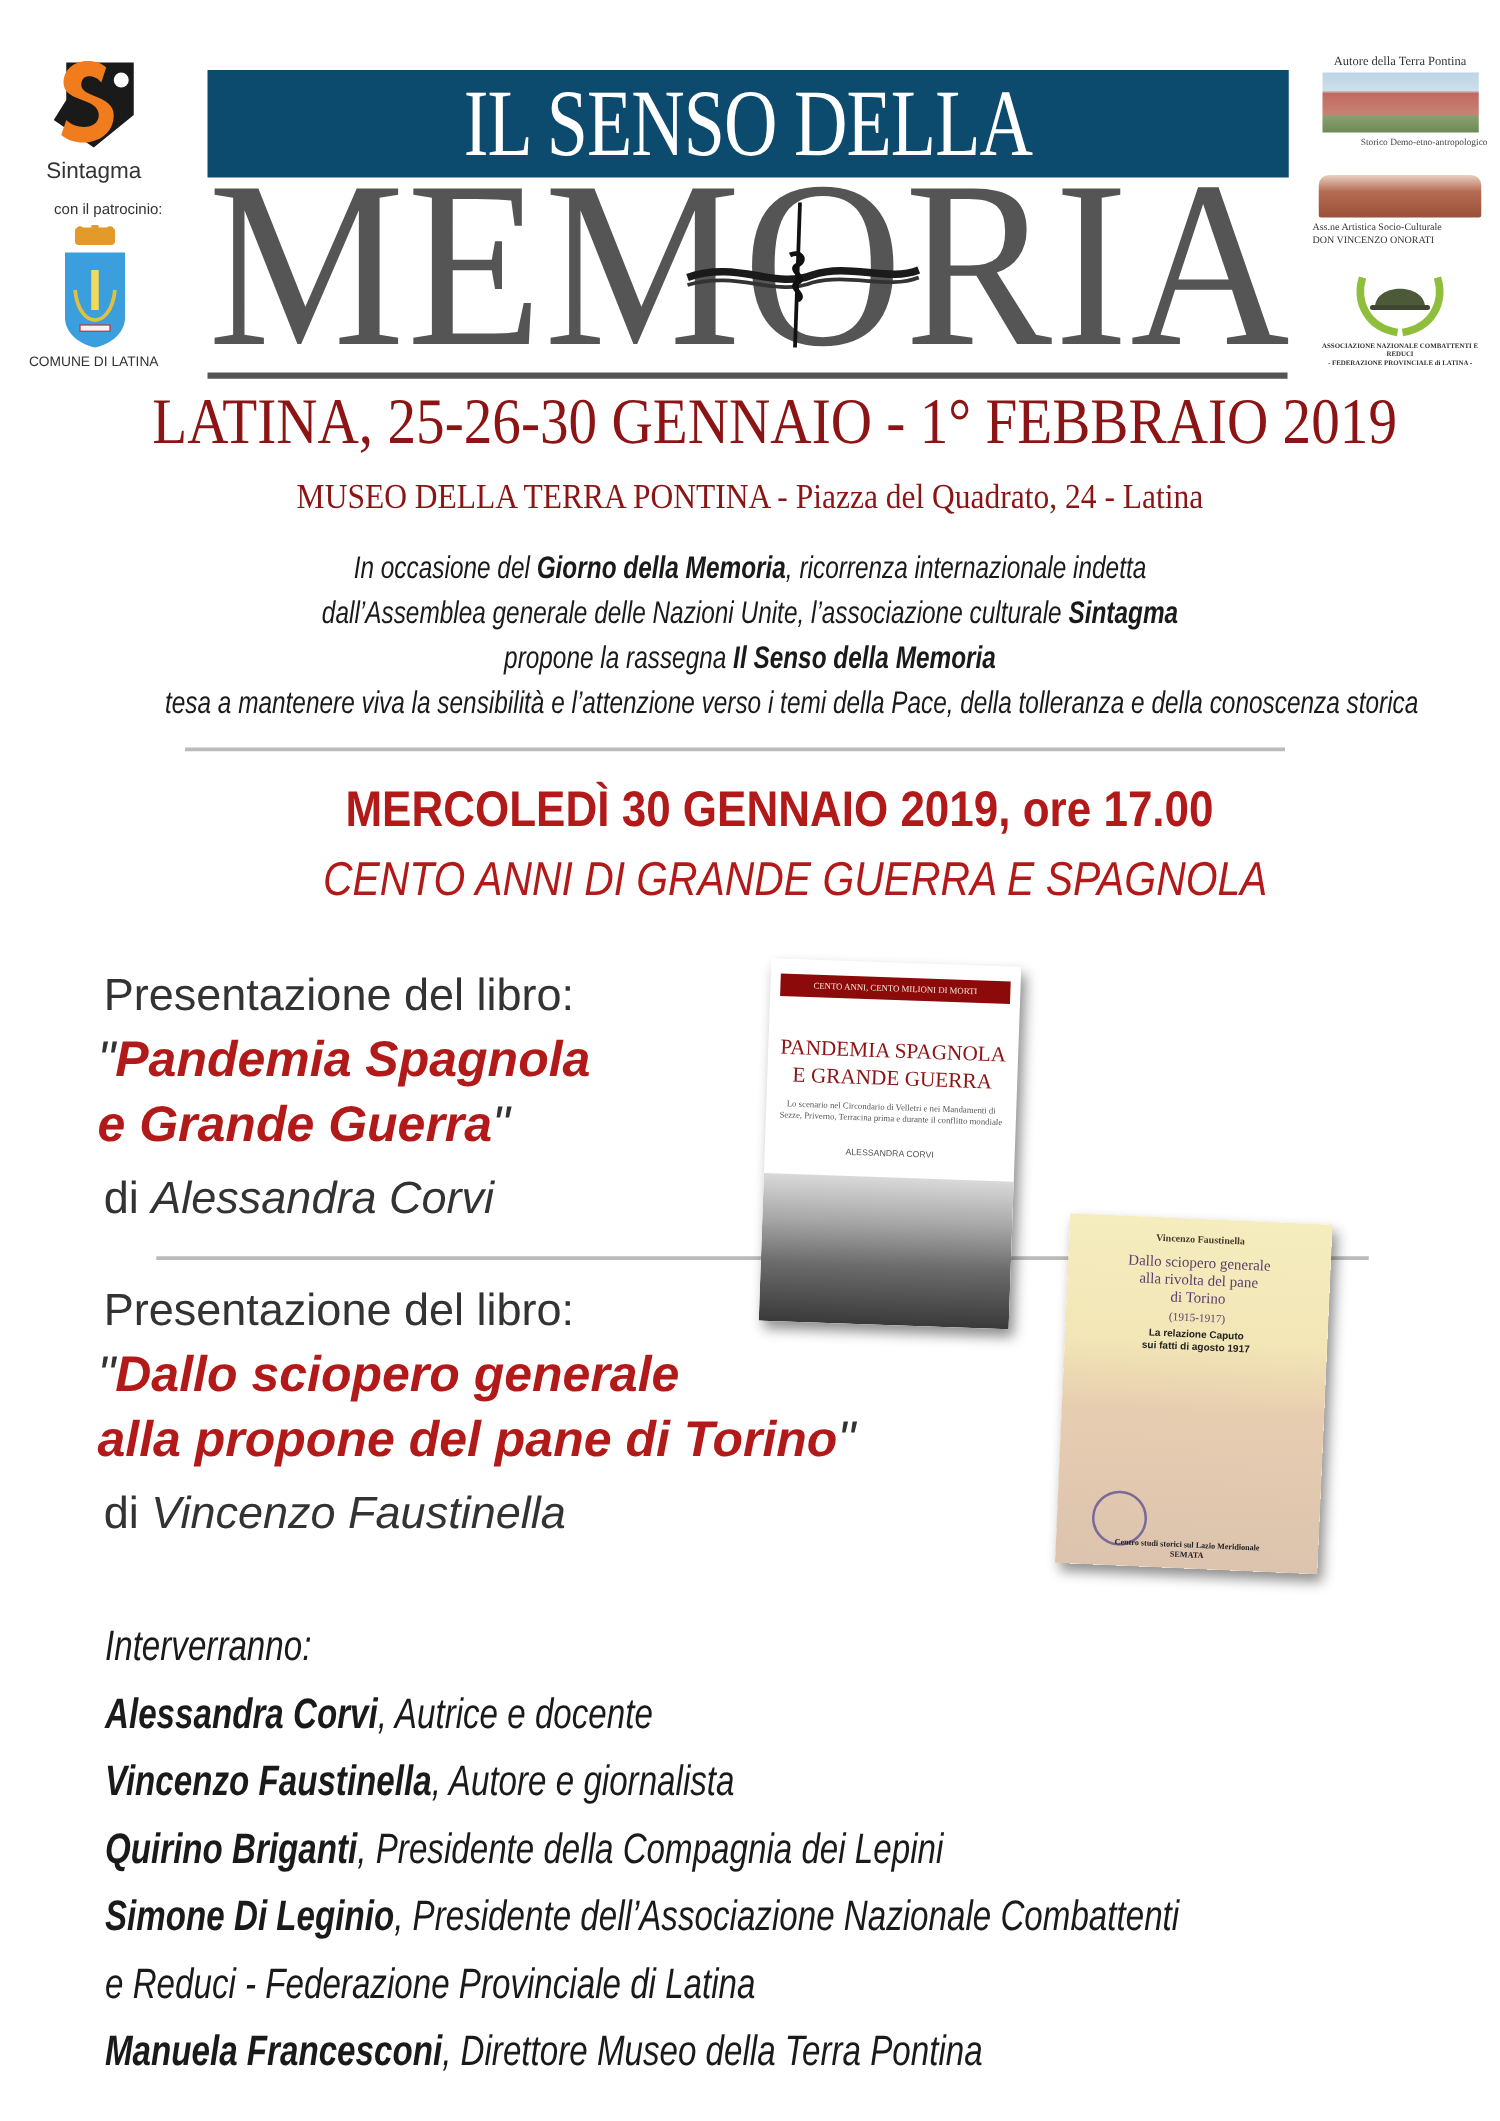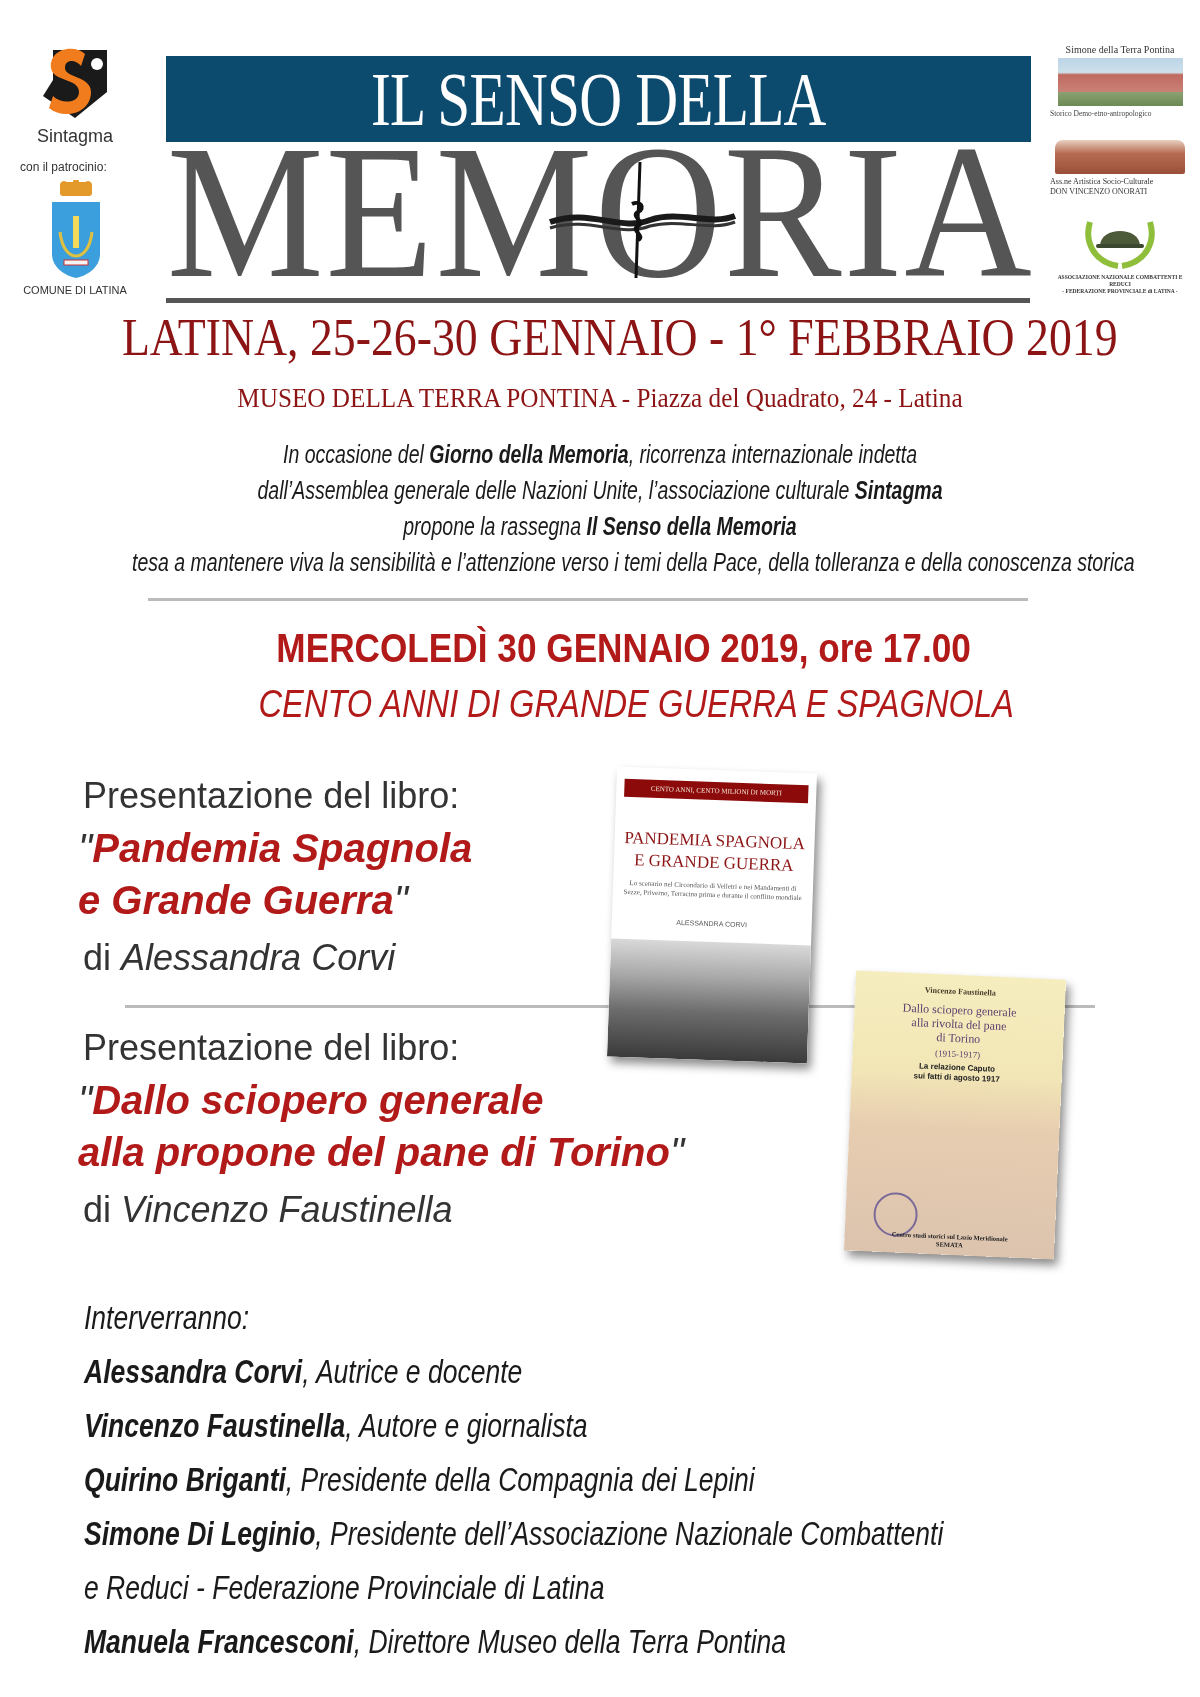--- a/index.html
+++ b/index.html
@@ -1,34 +1,34 @@
 <!DOCTYPE html>
 <html><head>
 <meta charset="utf-8">
 <style>
   html,body{margin:0;padding:0;background:#ffffff;}
   body{width:1200px;height:1697px;position:relative;overflow:hidden;font-family:"Liberation Sans",sans-serif;color:#2a2a2a;}
   .abs{position:absolute;}
   
   .sintagma-logo{left:35px;top:40px;width:80px;height:80px;}
   .sintagma-name{left:20px;top:126px;width:110px;text-align:center;font-size:18px;color:#333;}
-  .patrocinio{left:20px;top:160px;width:110px;text-align:left;font-size:12px;color:#333;}
+  .patrocinio{left:20px;top:160px;width:110px;text-align:right;font-size:12px;color:#333;}
   .crest{left:48px;top:180px;width:56px;height:100px;}
   .comune{left:10px;top:284px;width:130px;text-align:center;font-size:11px;color:#333;}
   
   .banner{left:166px;top:56px;width:865px;height:86px;background:#0c4a6e;display:flex;align-items:center;justify-content:center;}
   .banner span{font-family:"Liberation Serif",serif;color:#fff;font-size:76px;letter-spacing:-1px;transform:scaleX(0.78);white-space:nowrap;line-height:1;}
   .memoria{left:160px;top:132px;width:880px;height:160px;display:flex;align-items:center;justify-content:center;}
   .memoria span{font-family:"Liberation Serif",serif;color:#555;font-size:190px;line-height:1;letter-spacing:2px;transform:scaleX(0.93);white-space:nowrap;}
   .wire{left:540px;top:160px;width:200px;height:120px;}
   .hrule-top{left:166px;top:298px;width:864px;height:5px;background:#555;}
   
   .rlogo-title{left:1050px;top:44px;width:140px;text-align:center;font-family:"Liberation Serif",serif;font-size:10px;color:#333;}
   .museo-img{left:1058px;top:58px;width:125px;height:48px;background:linear-gradient(#bcd4e6 0%,#cde0ea 30%,#c06a60 35%,#c98176 70%,#8aa070 72%,#6c8a56 100%);}
-  .rlogo-sub{left:1050px;top:109px;width:140px;text-align:left;font-family:"Liberation Serif",serif;font-size:7.5px;color:#444;}
+  .rlogo-sub{left:1050px;top:109px;width:140px;text-align:right;font-family:"Liberation Serif",serif;font-size:7.5px;color:#444;}
   .onorati-img{left:1055px;top:140px;width:130px;height:34px;background:linear-gradient(#e8d0c0 0%,#b66a52 40%,#9a5038 100%);border-radius:8px 8px 2px 2px;}
   .onorati-txt{left:1050px;top:177px;width:140px;font-family:"Liberation Serif",serif;font-size:8px;color:#333;line-height:1.2;}
   .helmet{left:1080px;top:212px;width:80px;height:58px;}
   .anc-txt{left:1050px;top:274px;width:140px;text-align:center;font-family:"Liberation Serif",serif;font-size:5.5px;color:#333;line-height:1.3;font-weight:bold;}
   
   .dates{left:0;top:312px;width:1200px;text-align:center;font-family:"Liberation Serif",serif;color:#8c1414;font-size:52px;line-height:1;padding-left:20px;}
   .dates span{display:inline-block;transform:scaleX(0.88);white-space:nowrap;}
   .venue{left:0;top:384px;width:1200px;text-align:center;font-family:"Liberation Serif",serif;color:#8c1414;font-size:28px;line-height:1;}
   .venue span{display:inline-block;transform:scaleX(0.9);white-space:nowrap;}
   .intro{left:0;top:436px;width:1200px;text-align:center;font-size:25px;font-style:italic;color:#1a1a1a;line-height:36px;}
@@ -99,21 +99,21 @@
   <span>MEMORIA</span>
 </div>
 <svg class="abs wire" viewBox="0 0 200 120">
   <path d="M10,62 C50,48 80,72 110,60 C140,50 170,66 195,56" stroke="#1a1a1a" stroke-width="6" fill="none"></path>
   <path d="M10,68 C50,56 80,78 110,66 C140,58 170,72 195,62" stroke="#333" stroke-width="3" fill="none"></path>
   <path d="M100,2 L96,118" stroke="#111" stroke-width="3"></path>
   <path d="M92,44 C100,40 106,48 98,52 C90,56 106,62 98,66 C90,70 106,76 98,80" stroke="#111" stroke-width="4" fill="none"></path>
 </svg>
 <div class="abs hrule-top"></div>
 
-<div class="abs rlogo-title">Simone della Terra Pontina</div>
+<div class="abs rlogo-title">Autore della Terra Pontina</div>
 <div class="abs museo-img"></div>
 <div class="abs rlogo-sub">Storico Demo-etno-antropologico</div>
 <div class="abs onorati-img"></div>
 <div class="abs onorati-txt">
   <div>Ass.ne Artistica Socio-Culturale</div>
   <div>DON VINCENZO ONORATI</div>
 </div>
 <svg class="abs helmet" viewBox="0 0 80 58">
   <path d="M10,10 C4,30 14,50 38,54 M70,10 C76,30 66,50 42,54" stroke="#8fbf3a" stroke-width="6" fill="none"></path>
   <path d="M20,34 C20,14 60,14 60,34 Z" fill="#4d5a3a"></path>

